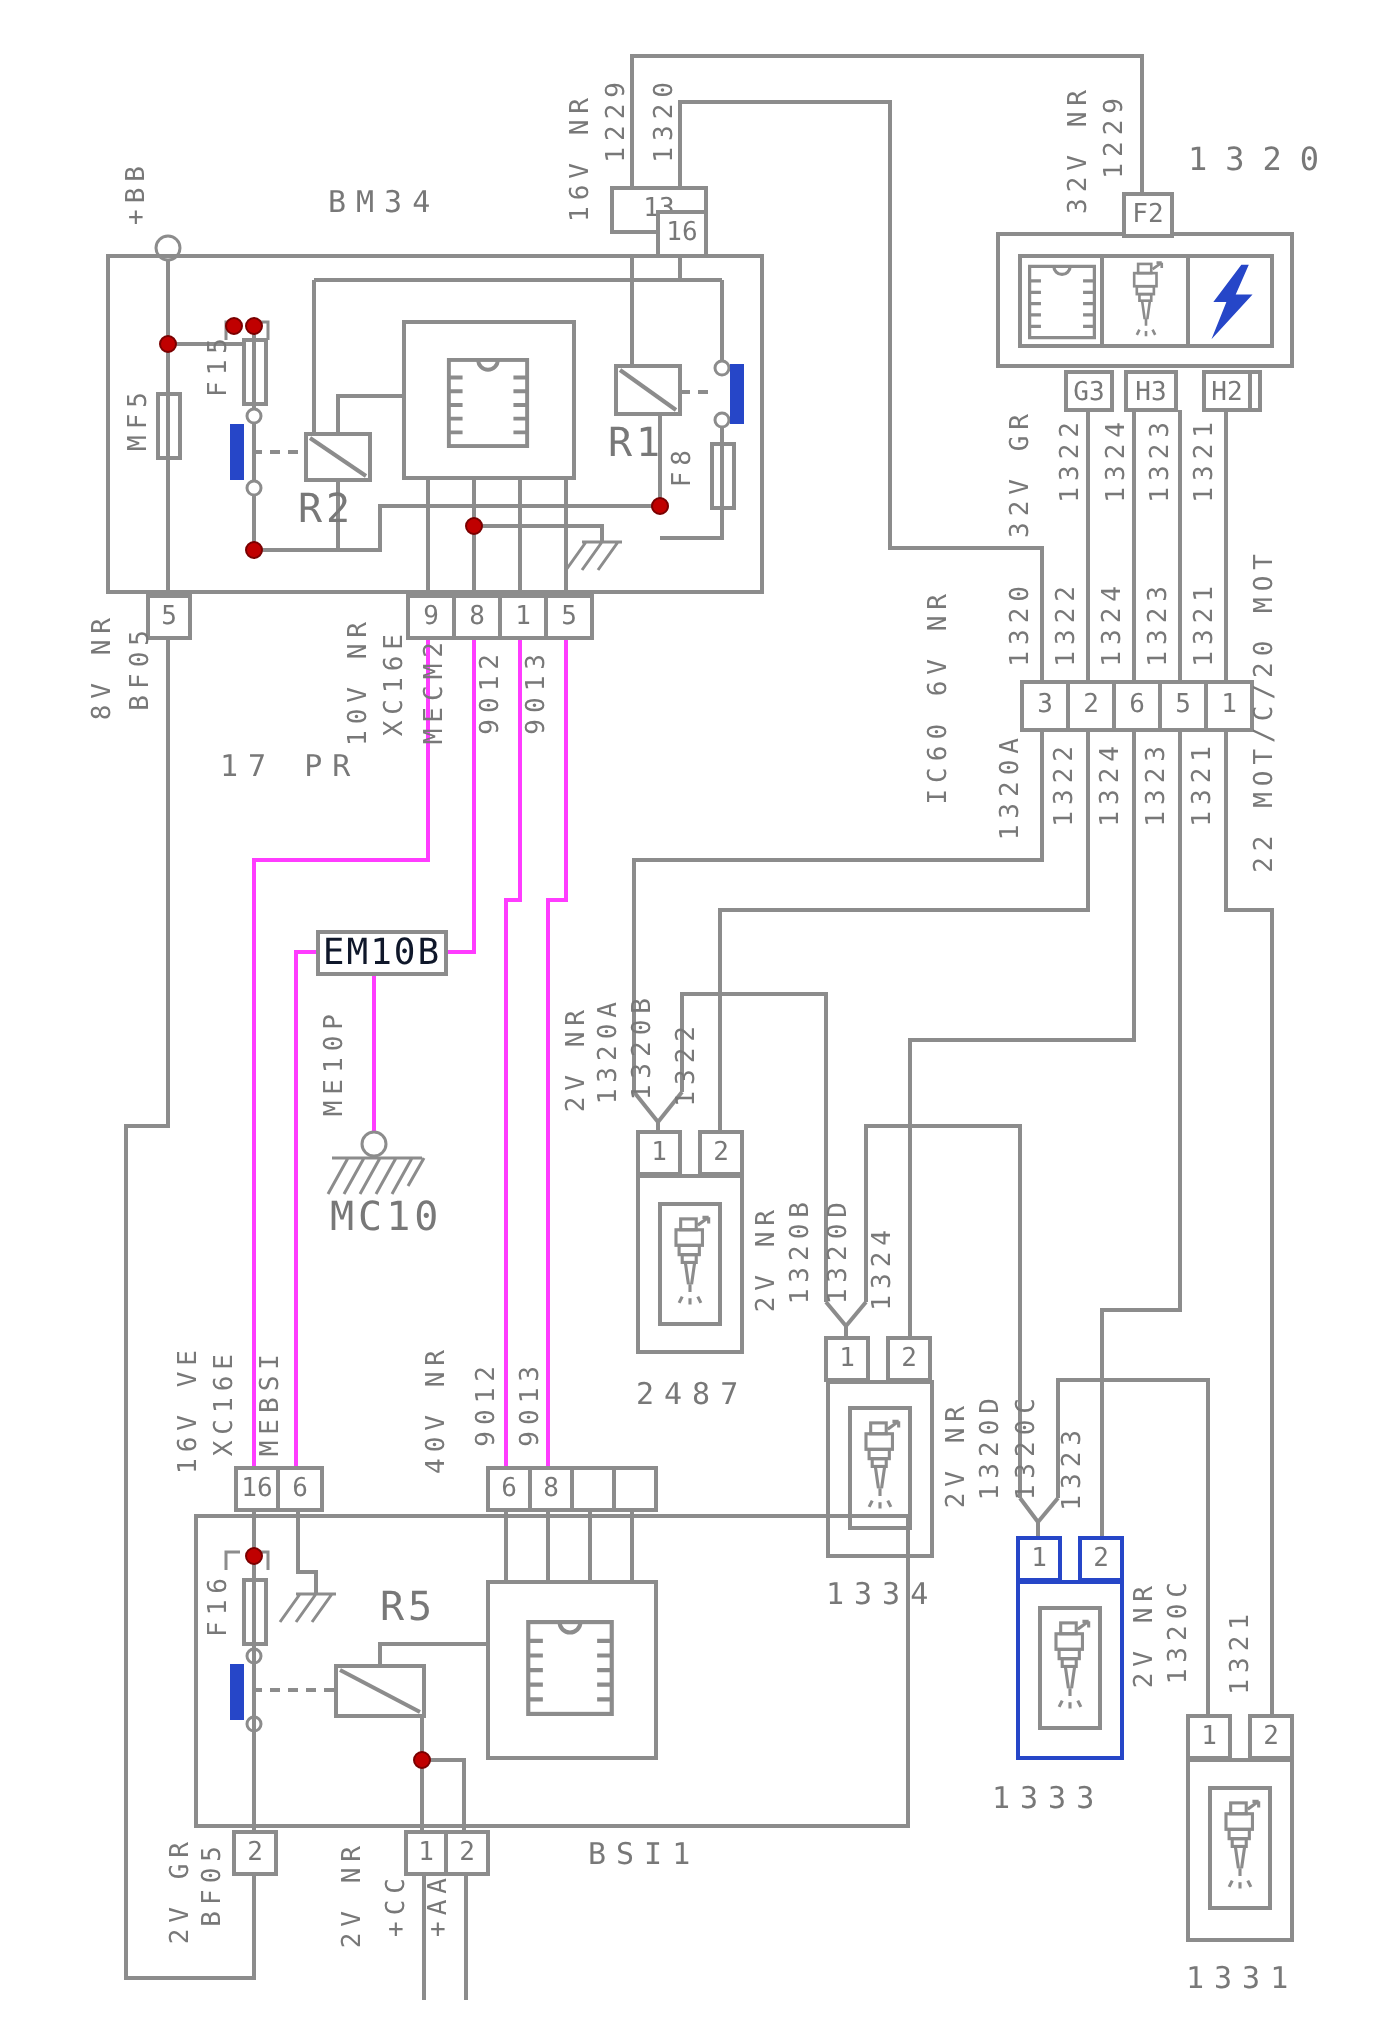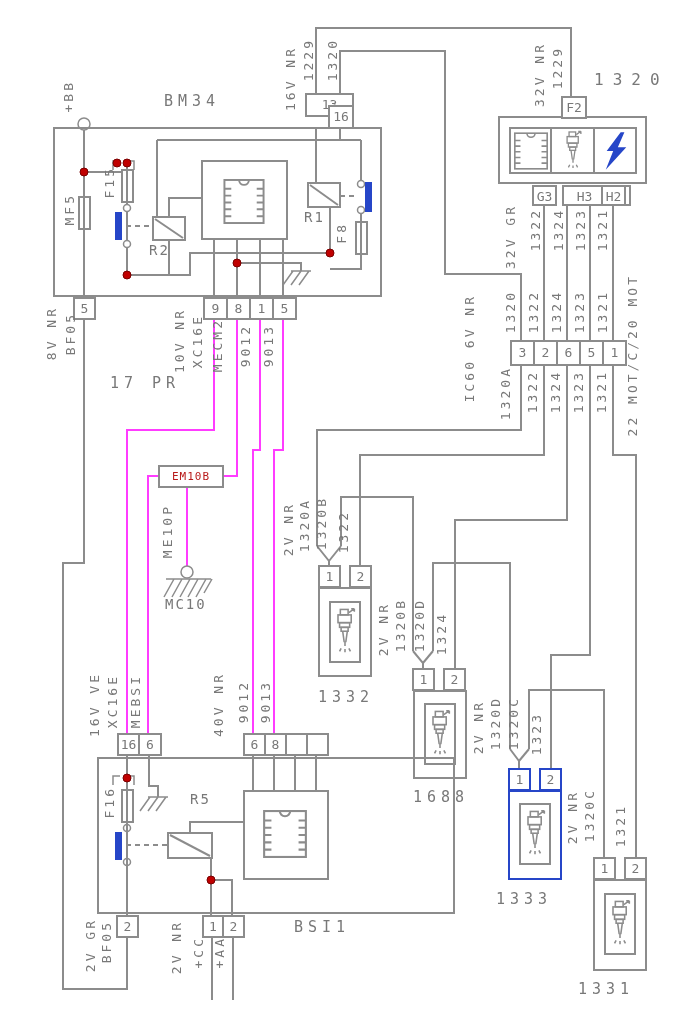--- a/index.html
+++ b/index.html
@@ -6,25 +6,25 @@
   #stage{position:relative;width:700px;height:1020px;background:#fff;overflow:hidden;
          font-family:"DejaVu Sans Mono",monospace;color:#787878}
   svg.wires{position:absolute;left:0;top:0;z-index:1}
   .box{position:absolute;box-sizing:border-box;border:2px solid #8c8c8c;z-index:2}
   .bluebox{border-color:#2646c8}
   .cell{position:absolute;box-sizing:border-box;border:2px solid #8c8c8c;background:#fff;
         text-align:center;font-size:13px;line-height:19px;color:#787878;z-index:3}
   .bluecell{border-color:#2646c8}
   .vt{position:absolute;writing-mode:vertical-rl;transform:rotate(180deg);
       font-size:13px;letter-spacing:3px;white-space:nowrap;z-index:4;line-height:14px}
-  .hz{position:absolute;font-size:14px;letter-spacing:2px;white-space:nowrap;z-index:4}
+  .hz{position:absolute;font-size:20px;letter-spacing:2px;white-space:nowrap;z-index:4}
   .big{font-size:15px;letter-spacing:5px}
   .spread{font-size:16px;letter-spacing:9px}
-  .emb{display:flex;align-items:center;justify-content:center;font-size:11px;
-       letter-spacing:1px;color:#b91c1c;background:#fff;z-index:3}
+  .emb{display:flex;align-items:center;justify-content:center;font-size:18px;
+       letter-spacing:1px;color:#0f172a;background:#fff;z-index:3}
 </style>
 </head>
 <body>
 
 <div id="stage">
 
 <svg class="wires" width="700" height="1020" viewBox="0 0 700 1020" stroke="#8c8c8c" stroke-width="2" fill="none">
   <defs>
     <symbol id="sym-chip" viewBox="0 0 42 46">
       <rect x="1" y="1" width="40" height="44"></rect>
@@ -225,21 +225,21 @@
 
 <div class="cell" style="left:305px;top:93px;width:49px;height:24px">13</div>
 <div class="cell" style="left:328px;top:105px;width:26px;height:24px">16</div>
 <div class="cell" style="left:73px;top:297px;width:23px;height:23px">5</div>
 <div class="cell" style="left:203px;top:297px;width:25px;height:23px">9</div>
 <div class="cell" style="left:226px;top:297px;width:25px;height:23px">8</div>
 <div class="cell" style="left:249px;top:297px;width:25px;height:23px">1</div>
 <div class="cell" style="left:272px;top:297px;width:25px;height:23px">5</div>
 <div class="cell" style="left:561px;top:96px;width:26px;height:23px">F2</div>
 <div class="cell" style="left:532px;top:185px;width:25px;height:21px">G3</div>
-<div class="cell" style="left:562px;top:185px;width:45px;height:21px">H3</div>
+<div class="cell" style="left:562px;top:185px;width:27px;height:21px">H3</div>
 <div class="cell" style="left:606px;top:185px;width:25px;height:21px">G2</div>
 <div class="cell" style="left:601px;top:185px;width:25px;height:21px">H2</div>
 <div class="cell" style="left:510px;top:340px;width:25px;height:26px;line-height:22px">3</div>
 <div class="cell" style="left:533px;top:340px;width:25px;height:26px;line-height:22px">2</div>
 <div class="cell" style="left:556px;top:340px;width:25px;height:26px;line-height:22px">6</div>
 <div class="cell" style="left:579px;top:340px;width:25px;height:26px;line-height:22px">5</div>
 <div class="cell" style="left:602px;top:340px;width:25px;height:26px;line-height:22px">1</div>
 <div class="cell" style="left:318px;top:565px;width:23px;height:23px">1</div>
 <div class="cell" style="left:349px;top:565px;width:23px;height:23px">2</div>
 <div class="cell" style="left:412px;top:668px;width:23px;height:23px">1</div>
@@ -320,19 +320,19 @@
 <div class="vt" style="left:192px;top:936px">+CC</div>
 <div class="vt" style="left:213px;top:936px">+AA</div>
 
 <div class="hz big" style="left:164px;top:92px">BM34</div>
 <div class="hz" style="left:149px;top:242px">R2</div>
 <div class="hz" style="left:304px;top:209px">R1</div>
 <div class="hz big" style="left:110px;top:374px">17 PR</div>
 <div class="hz spread" style="left:594px;top:70px">1320</div>
 <div class="hz" style="left:165px;top:596px">MC10</div>
 <div class="hz" style="left:190px;top:791px">R5</div>
-<div class="hz big" style="left:318px;top:688px">1332</div>
-<div class="hz big" style="left:413px;top:788px">1688</div>
+<div class="hz big" style="left:318px;top:688px">2487</div>
+<div class="hz big" style="left:413px;top:788px">1334</div>
 <div class="hz big" style="left:496px;top:890px">1333</div>
-<div class="hz big" style="left:578px;top:980px">1331</div>
+<div class="hz big" style="left:593px;top:980px">1331</div>
 <div class="hz big" style="left:294px;top:918px">BSI1</div>
 
 </div>
 
 </body></html>

